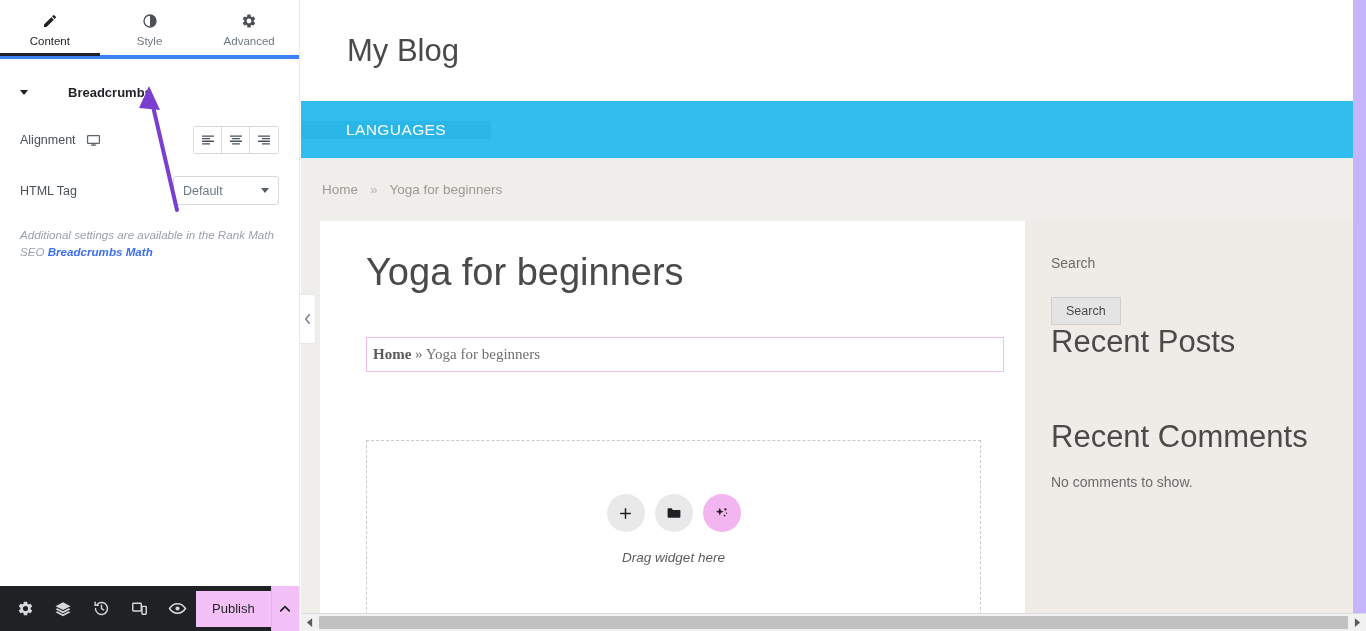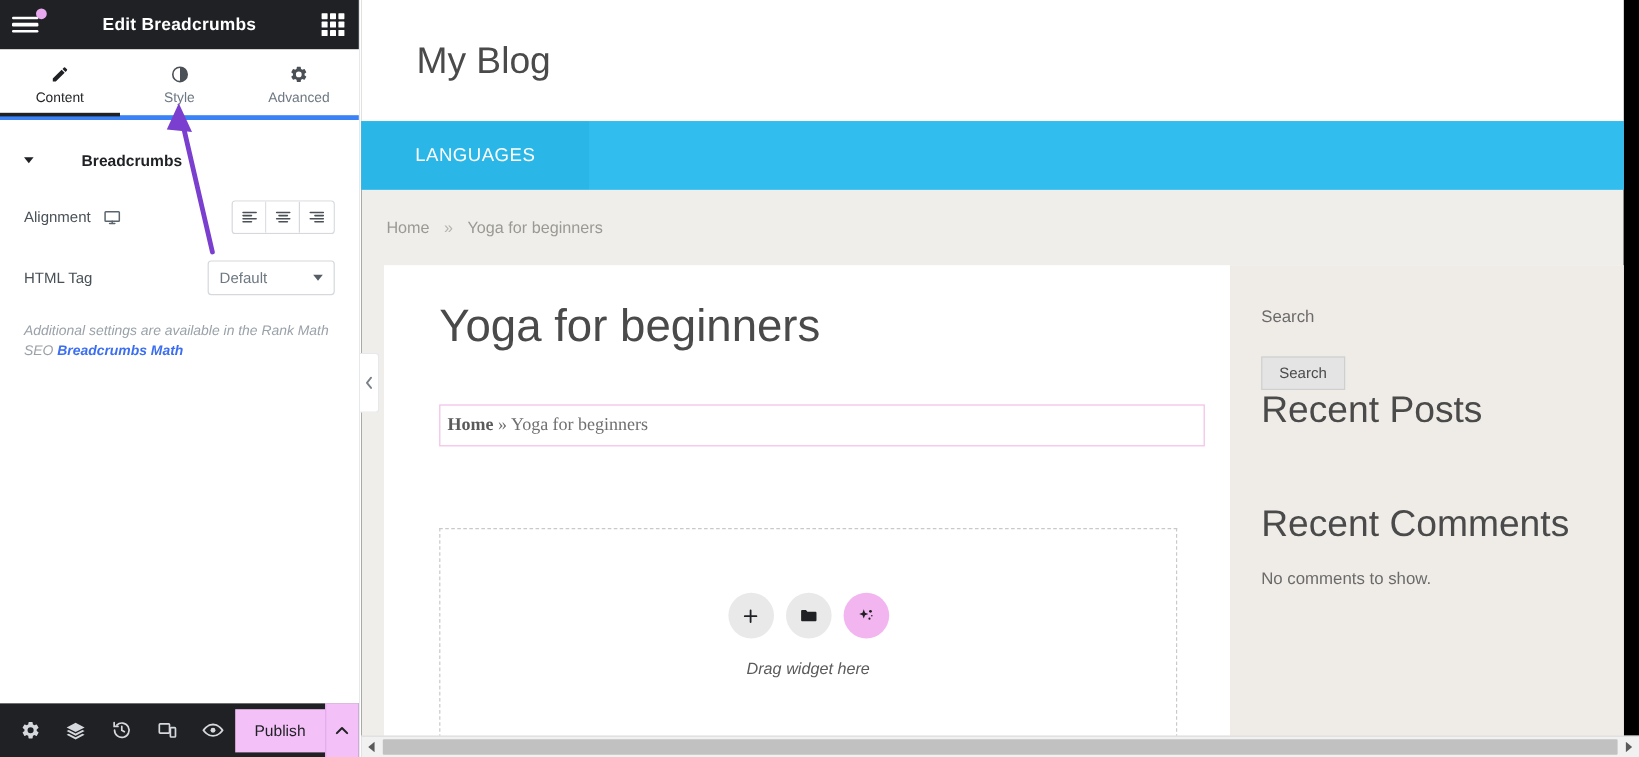--- a/index.html
+++ b/index.html
@@ -122,30 +122,30 @@
     width: 16px; height: 50px; background: #ffffff;
     border: 1px solid #e6e9ec; border-left: none;
     border-radius: 0 3px 3px 0;
     display: flex; align-items: center; justify-content: center; cursor: pointer; z-index: 6;
   }
 
   
   #preview {
     position: absolute; left: 301px; top: 0;
     width: 1065px; height: 631px;
-    background: #000000; overflow: hidden;
+    background: #c4b5fd; overflow: hidden;
   }
   .site-wrap { width: 1052px; background: #f0eeea; }
   .site-head {
     background: #ffffff; height: 101px; display: flex; align-items: center;
     padding-left: 46px;
   }
   .site-title { font-size: 31px; color: #4a4a4a; font-weight: normal; }
 
-  .site-nav { height: 57px; background: #31bdee; display: flex; }
+  .site-nav { height: 57px; background: #31bdee; display: flex; align-items: center; }
   .nav-item {
     background: #2ab7e8; color: #ffffff; font-size: 15.5px;
     display: flex; align-items: center; padding: 0 45px; letter-spacing: .4px; cursor: pointer;
   }
   .nav-rest { flex: 1; background: #31bdee; }
 
   .site-crumbs {
     padding: 24px 0 24px 21px; font-size: 13.5px; color: #9a9a94;
     display: flex; align-items: center; gap: 12px;
   }
@@ -203,40 +203,20 @@
   
   .anno-arrow { position: absolute; left: 132px; top: 84px; z-index: 10; pointer-events: none; }
 </style>
 </head>
 <body>
 
 <div id="app">
 
   <div id="panel">
 
-    <div class="panel-header">
-      <div class="hamburger">
-        <i></i>
-          <i></i>
-          <i></i>
-        <span class="dot"></span>
-      </div>
-      <div class="panel-title">Edit Breadcrumbs</div>
-      <div class="grid-icon">
-        <span></span>
-          <span></span>
-          <span></span>
-        <span></span>
-          <span></span>
-          <span></span>
-        <span></span>
-          <span></span>
-          <span></span>
-      </div>
-    </div>
 
     <div class="panel-tabs">
       <div class="ptab active">
         <span>
           <svg width="16" height="16" viewBox="0 0 24 24" fill="#1f2124">
               <path d="M3 17.25V21h3.75L17.81 9.94l-3.75-3.75L3 17.25zM20.71 7.04a1 1 0 0 0 0-1.41l-2.34-2.34a1 1 0 0 0-1.41 0l-1.83 1.83 3.75 3.75 1.83-1.83z"></path>
             </svg>
         </span>
         <span class="tl">Content</span>
       </div>

